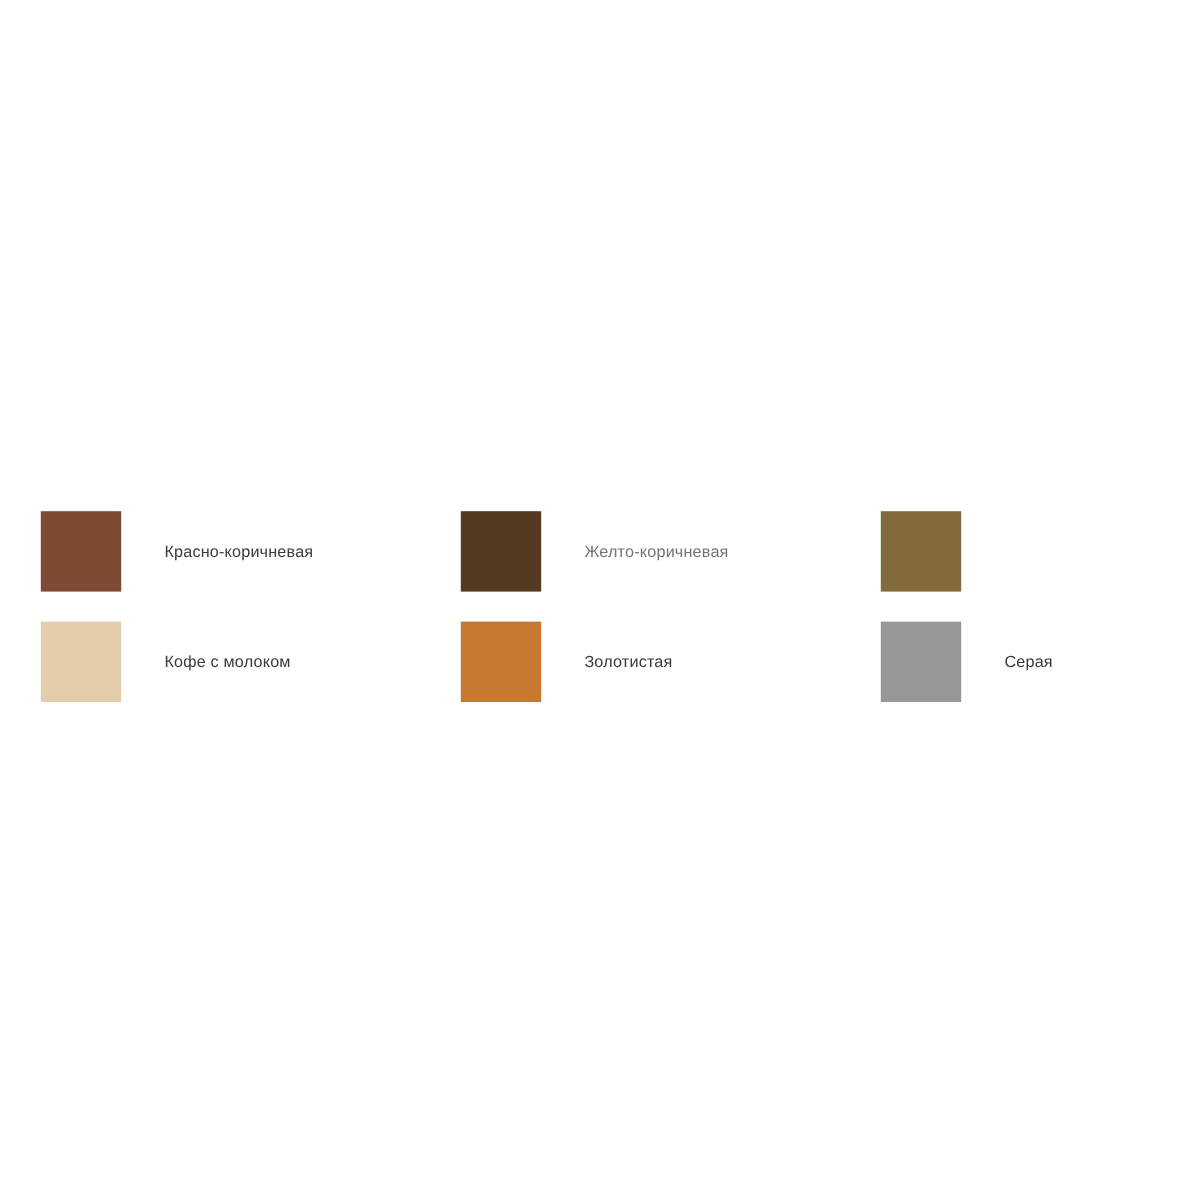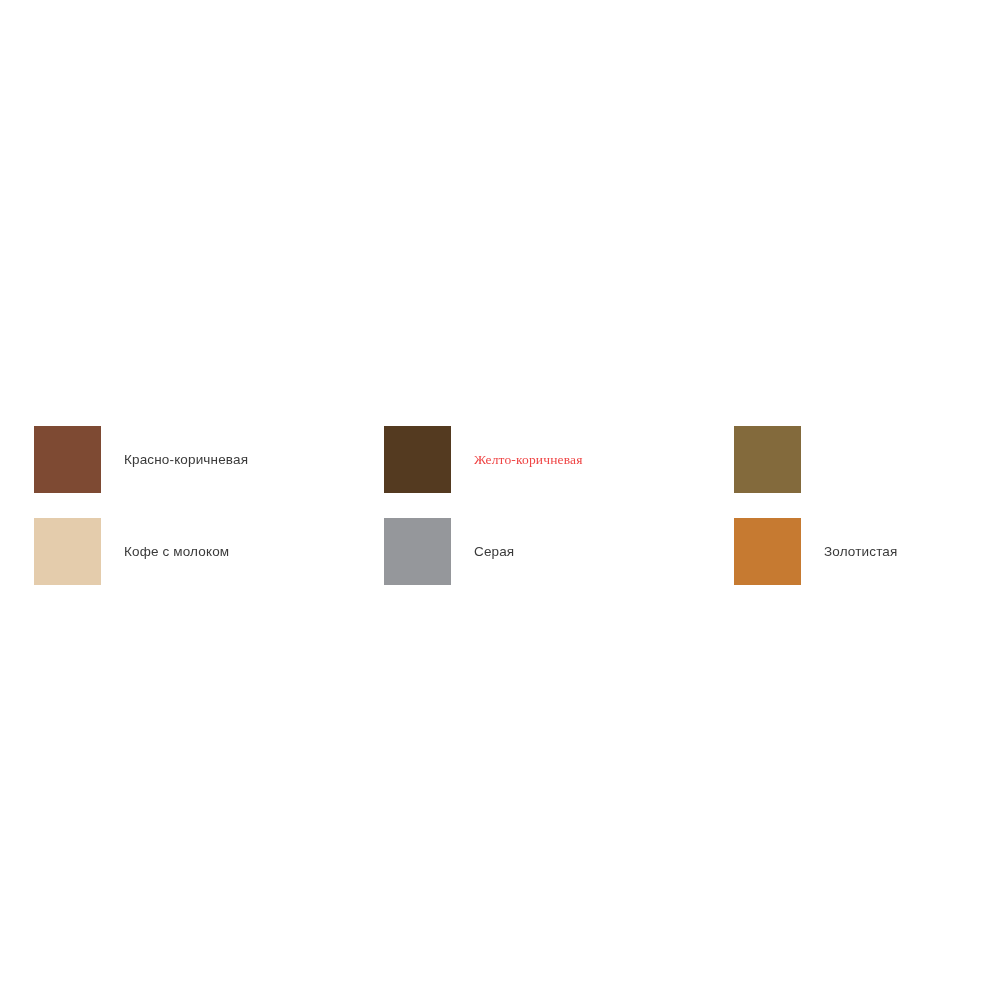--- a/index.html
+++ b/index.html
@@ -22,21 +22,21 @@
     top: 426px;
     width: 966px;
     display: grid;
     grid-template-columns: 350px 350px 266px;
     grid-auto-rows: 92px;
   }
 
   .swatch-item {
     display: flex;
     align-items: flex-start;
-    gap: 3px;
+    gap: 16px;
   }
 
   .swatch-chip {
     width: 67px;
     height: 67px;
     flex: 0 0 auto;
     display: block;
   }
 
   .swatch-label {
@@ -54,35 +54,35 @@
 
 <div id="swatch-legend">
 
   <div class="swatch-item">
     <span class="swatch-chip" style="background-color: rgb(126, 74, 51);"></span>
     <span class="swatch-label" style="color: rgb(58, 58, 58);">Красно-коричневая</span>
   </div>
 
   <div class="swatch-item">
     <span class="swatch-chip" style="background-color: rgb(84, 58, 32);"></span>
-    <span class="swatch-label" style="color: #ef4444; font-family: Liberation Serif, serif;">Желто-коричневая</span>
+    <span class="swatch-label" style="color: #737373;">Желто-коричневая</span>
   </div>
 
   <div class="swatch-item">
     <span class="swatch-chip" style="background-color: rgb(131, 106, 60);"></span>
   </div>
 
   <div class="swatch-item">
     <span class="swatch-chip" style="background-color: rgb(228, 204, 172);"></span>
     <span class="swatch-label" style="color: rgb(58, 58, 58);">Кофе с молоком</span>
   </div>
 
   <div class="swatch-item">
-    <span class="swatch-chip" style="background-color: rgb(149, 151, 155);"></span>
-    <span class="swatch-label" style="color: rgb(58, 58, 58);">Серая</span>
+    <span class="swatch-chip" style="background-color: rgb(198, 122, 49);"></span>
+    <span class="swatch-label" style="color: rgb(58, 58, 58);">Золотистая</span>
   </div>
 
   <div class="swatch-item">
-    <span class="swatch-chip" style="background-color: rgb(198, 122, 49);"></span>
-    <span class="swatch-label" style="color: rgb(58, 58, 58);">Золотистая</span>
+    <span class="swatch-chip" style="background-color: rgb(149, 151, 155);"></span>
+    <span class="swatch-label" style="color: rgb(58, 58, 58);">Серая</span>
   </div>
 
 </div>
 
 </body></html>

